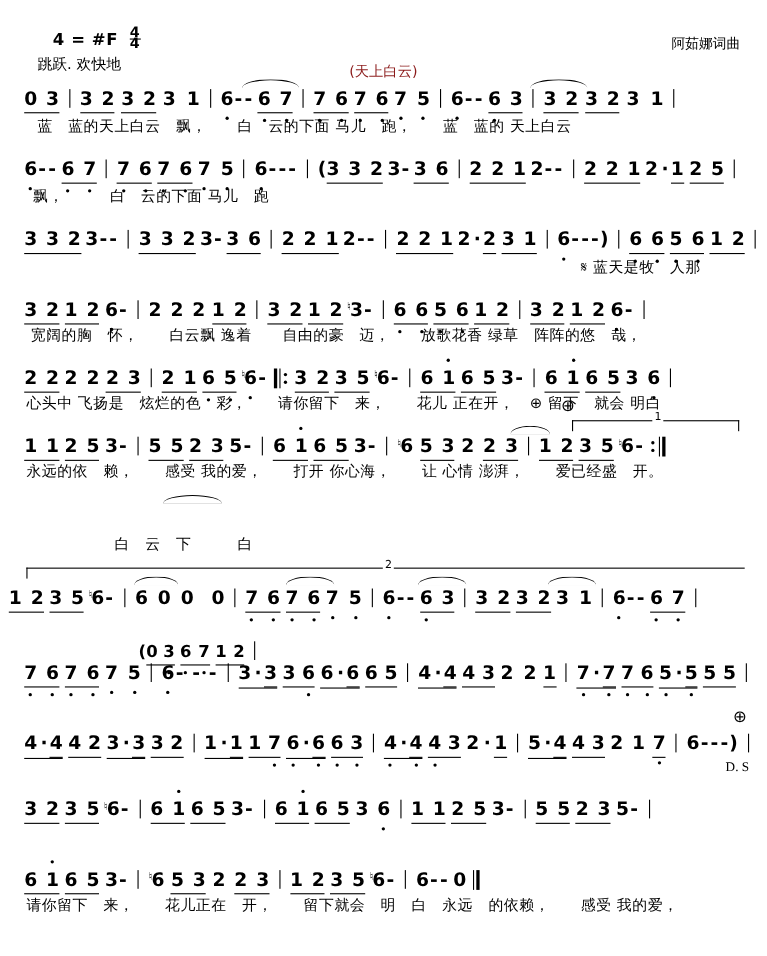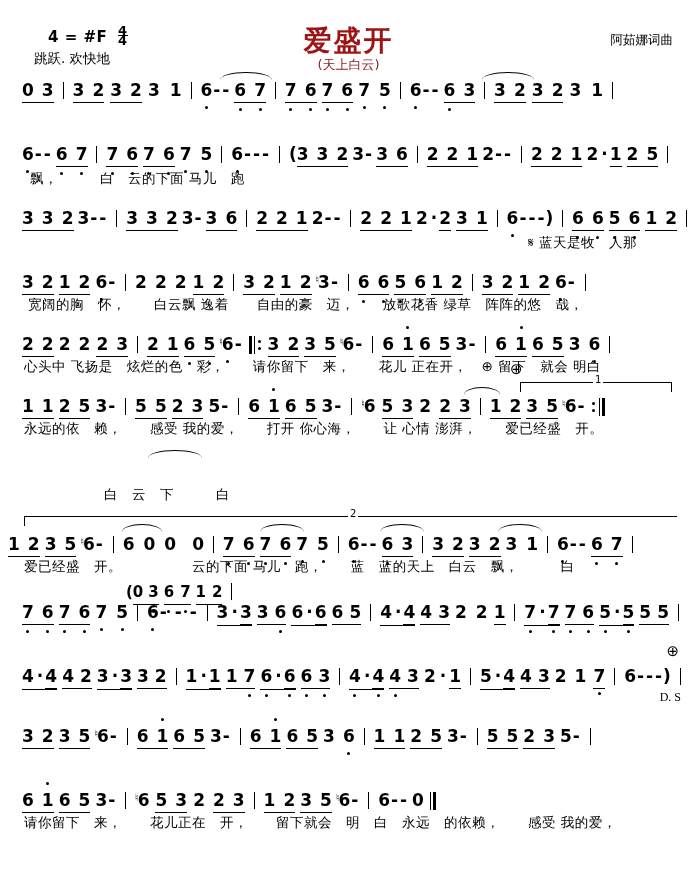--- a/index.html
+++ b/index.html
@@ -71,21 +71,20 @@
 
   <div class="hdr">
     <div class="keysig">
       <span>4 = #F</span>
       <span class="timesig">
         <span class="num">4</span>
         <span class="den">4</span>
       </span>
     </div>
     <div class="tempo">跳跃. 欢快地</div>
-    <div class="title">爱盛开</div>
     <div class="subtitle">(天上白云)</div>
     <div class="credit">阿茹娜词曲</div>
   </div>
 
   <div class="line" style="height:64px;">
     <div class="notes" style="left:22px;">
       <span class="grp b1"><span class="n">0</span><span class="sp" style="width:8px"></span><span class="n">3</span></span>
       <span class="bar"></span>
       <span class="grp b1"><span class="n">3</span><span class="sp" style="width:8px"></span><span class="n">2</span></span><span class="sp" style="width:6px"></span><span class="grp b1"><span class="n">3</span><span class="sp" style="width:8px"></span><span class="n">2</span></span><span class="sp" style="width:6px"></span><span class="n">3</span><span class="sp" style="width:10px"></span><span class="n">1</span>
       <span class="bar"></span>
@@ -93,20 +92,21 @@
       <span class="bar"></span>
       <span class="grp b1"><span class="n dotlow">7</span><span class="sp" style="width:8px"></span><span class="n dotlow">6</span></span><span class="sp" style="width:5px"></span><span class="grp b1"><span class="n dotlow">7</span><span class="sp" style="width:8px"></span><span class="n dotlow">6</span></span><span class="sp" style="width:5px"></span><span class="n dotlow">7</span><span class="sp" style="width:9px"></span><span class="n dotlow">5</span>
       <span class="bar"></span>
       <span class="n dotlow">6</span><span class="dash">-</span><span class="dash">-</span><span class="sp" style="width:4px"></span><span class="grp b1"><span class="n dotlow">6</span><span class="sp" style="width:8px"></span><span class="n">3</span></span>
       <span class="bar"></span>
       <span class="grp b1"><span class="n">3</span><span class="sp" style="width:8px"></span><span class="n">2</span></span><span class="sp" style="width:6px"></span><span class="grp b1"><span class="n">3</span><span class="sp" style="width:8px"></span><span class="n">2</span></span><span class="sp" style="width:6px"></span><span class="n">3</span><span class="sp" style="width:10px"></span><span class="n">1</span>
       <span class="bar"></span>
     </div>
     <div class="tie" style="left:220px;top:-6px;width:52px;"></div>
     <div class="tie" style="left:482px;top:-6px;width:52px;"></div>
+    <div class="lyrics" style="left:34px;top:28px;letter-spacing:.5px;">蓝　蓝的天上白云　飘，　　白　云的下面 马儿　跑，　　蓝　蓝的 天上白云</div>
   </div>
 
   <div class="line" style="height:64px;">
     <div class="notes" style="left:22px;">
       <span class="n dotlow">6</span><span class="dash">-</span><span class="dash">-</span><span class="sp" style="width:4px"></span><span class="grp b1"><span class="n dotlow">6</span><span class="sp" style="width:8px"></span><span class="n dotlow">7</span></span>
       <span class="bar"></span>
       <span class="grp b1"><span class="n dotlow">7</span><span class="sp" style="width:8px"></span><span class="n dotlow">6</span></span><span class="sp" style="width:5px"></span><span class="grp b1"><span class="n dotlow">7</span><span class="sp" style="width:8px"></span><span class="n dotlow">6</span></span><span class="sp" style="width:5px"></span><span class="n dotlow">7</span><span class="sp" style="width:9px"></span><span class="n dotlow">5</span>
       <span class="bar"></span>
       <span class="n dotlow">6</span><span class="dash">-</span><span class="dash">-</span><span class="dash">-</span>
       <span class="bar"></span>
@@ -211,21 +211,20 @@
       <span class="bar"></span>
       <span class="grp b1"><span class="n">3</span><span class="sp" style="width:8px"></span><span class="n">2</span></span><span class="sp" style="width:5px"></span><span class="grp b1"><span class="n">3</span><span class="sp" style="width:8px"></span><span class="n">2</span></span><span class="sp" style="width:5px"></span><span class="n">3</span><span class="sp" style="width:9px"></span><span class="n">1</span>
       <span class="bar"></span>
       <span class="n dotlow">6</span><span class="dash">-</span><span class="dash">-</span><span class="sp" style="width:4px"></span><span class="grp b1"><span class="n dotlow">6</span><span class="sp" style="width:8px"></span><span class="n dotlow">7</span></span>
       <span class="bar"></span>
     </div>
     <div class="tie" style="left:122px;top:-6px;width:40px;"></div>
     <div class="tie" style="left:260px;top:-6px;width:44px;"></div>
     <div class="tie" style="left:380px;top:-6px;width:44px;"></div>
     <div class="tie" style="left:498px;top:-6px;width:44px;"></div>
-    <div class="lyrics" style="left:24px;top:28px;letter-spacing:.5px;">爱已经盛　开。　　　　　云的下面 马儿　跑，　　蓝　蓝的天上　白云　飘，　　　白</div>
     <div class="notes" style="left:126px;top:50px;font-size:15px;">
       <span class="n">(</span><span class="grp b1"><span class="n">0</span><span class="sp" style="width:5px"></span><span class="n dotlow">3</span></span><span class="sp" style="width:5px"></span><span class="grp b1"><span class="n dotlow">6</span><span class="sp" style="width:6px"></span><span class="n dotlow">7</span></span><span class="sp" style="width:5px"></span><span class="grp b1"><span class="n">1</span><span class="sp" style="width:6px"></span><span class="n">2</span></span>
       <span class="bar"></span>
     </div>
   </div>
 
   <div class="line" style="height:64px;">
     <div class="notes" style="left:22px;">
       <span class="grp b1"><span class="n dotlow">7</span><span class="sp" style="width:8px"></span><span class="n dotlow">6</span></span><span class="sp" style="width:5px"></span><span class="grp b1"><span class="n dotlow">7</span><span class="sp" style="width:8px"></span><span class="n dotlow">6</span></span><span class="sp" style="width:5px"></span><span class="n dotlow">7</span><span class="sp" style="width:9px"></span><span class="n dotlow">5</span>
       <span class="bar"></span>

